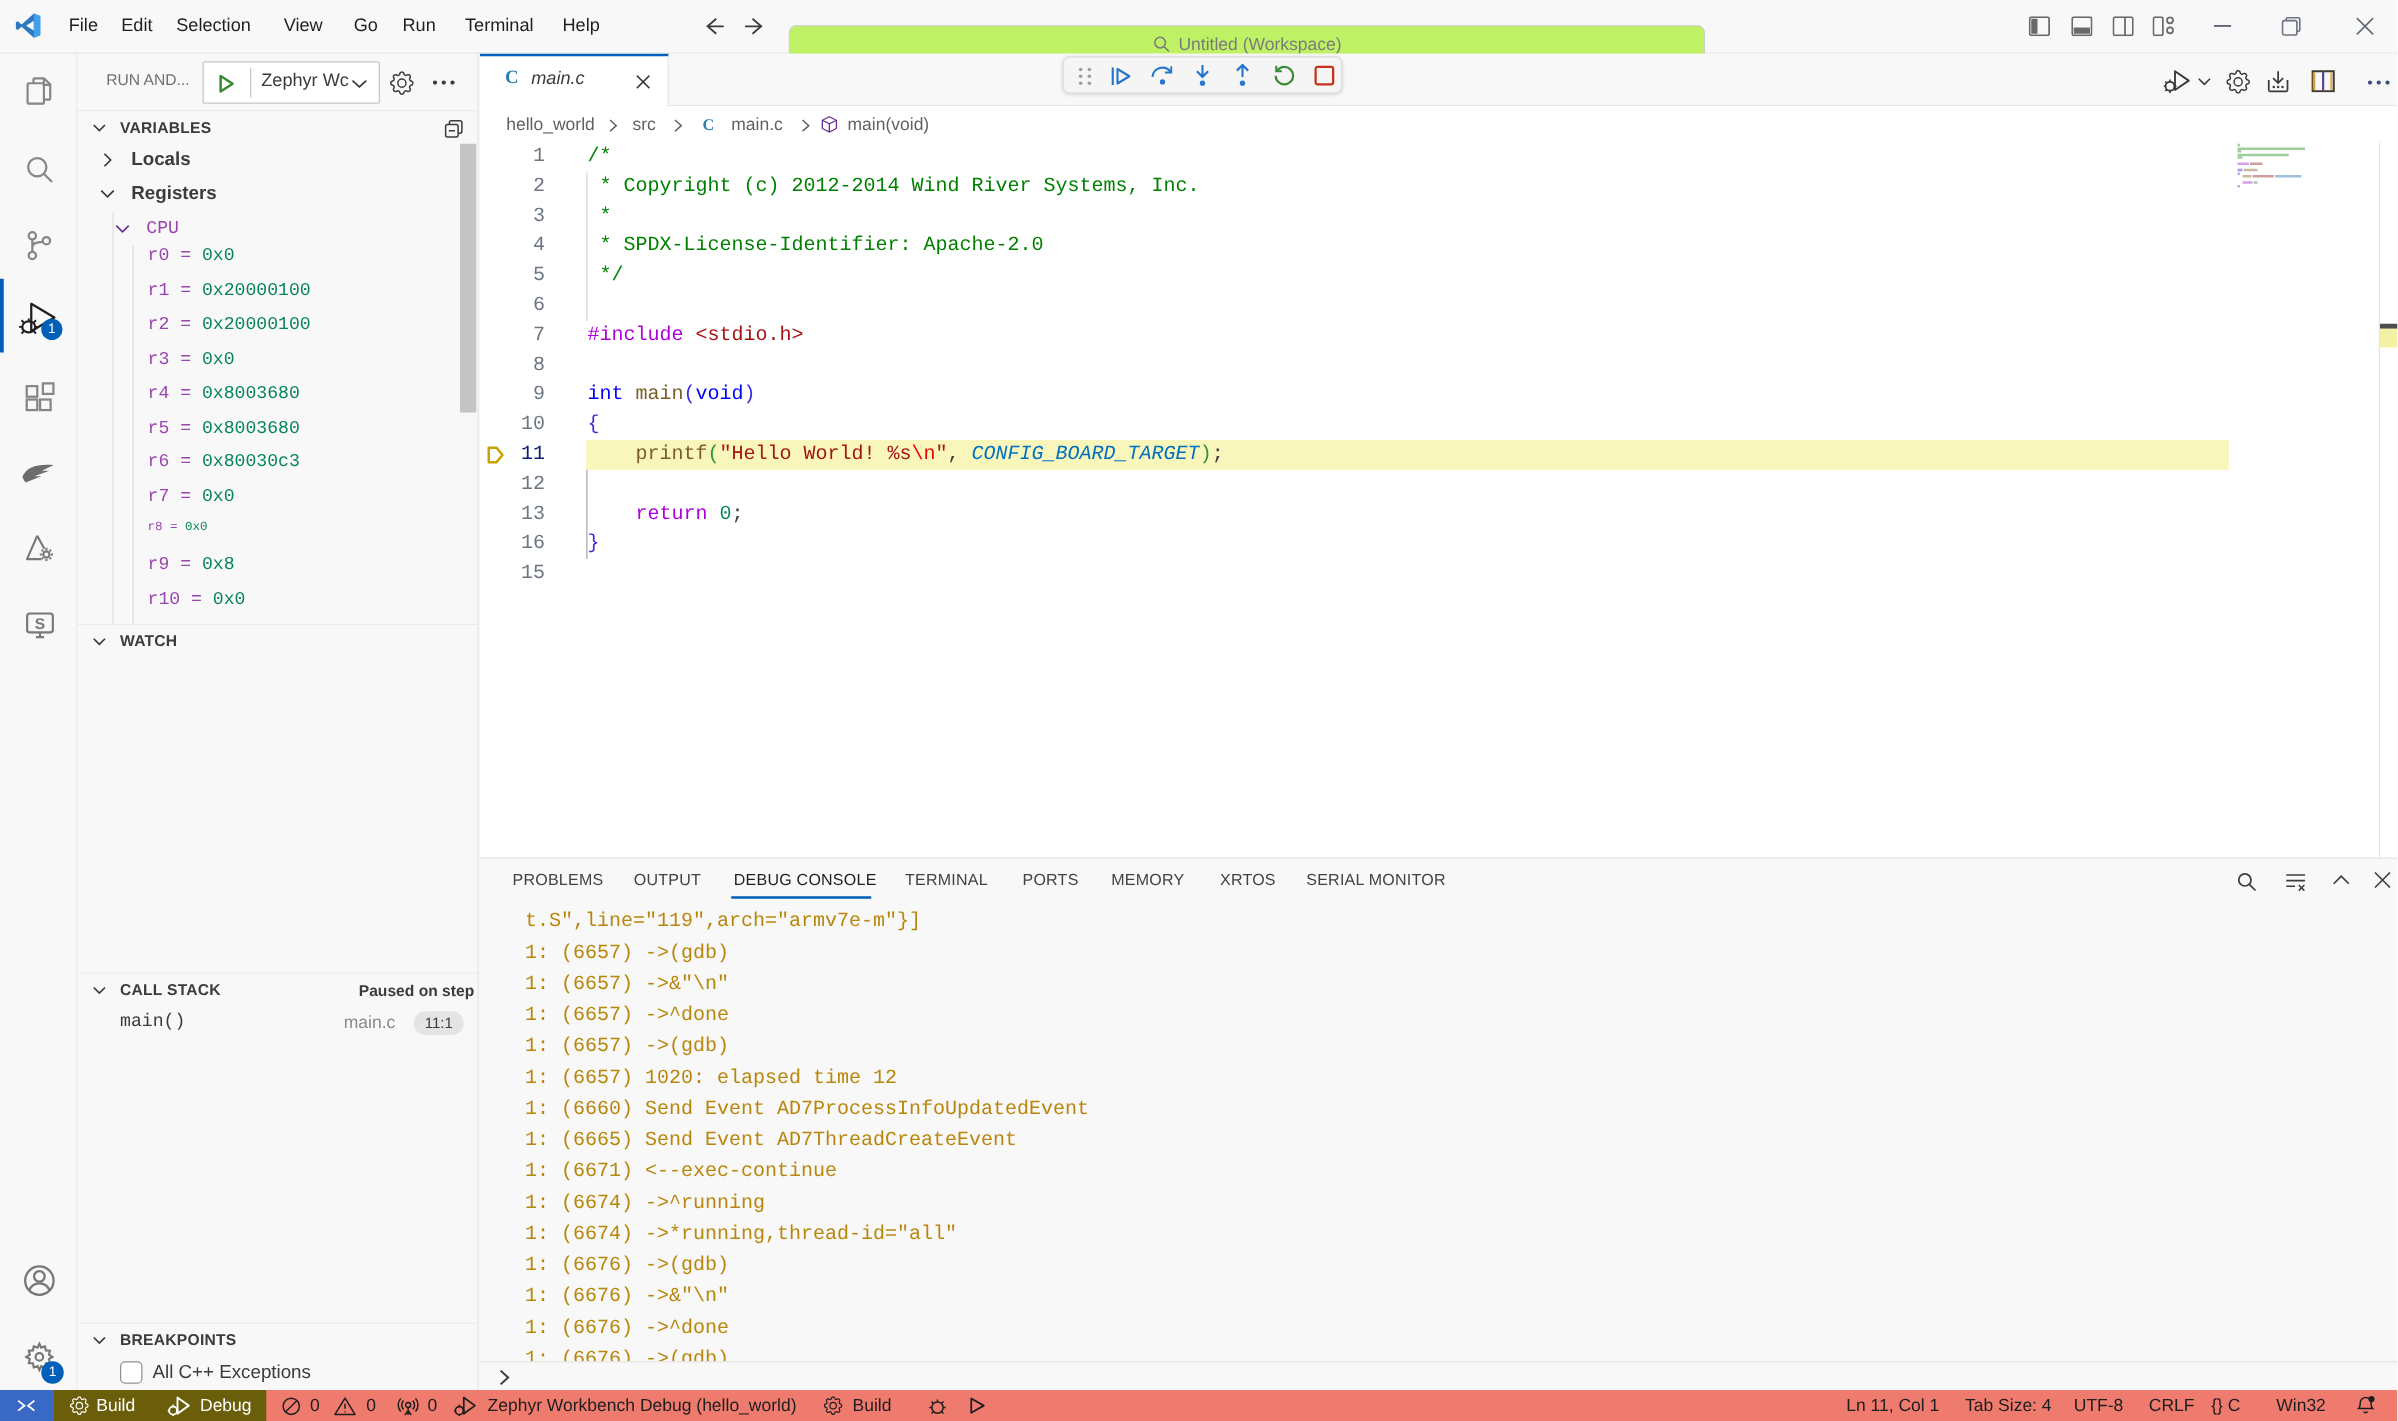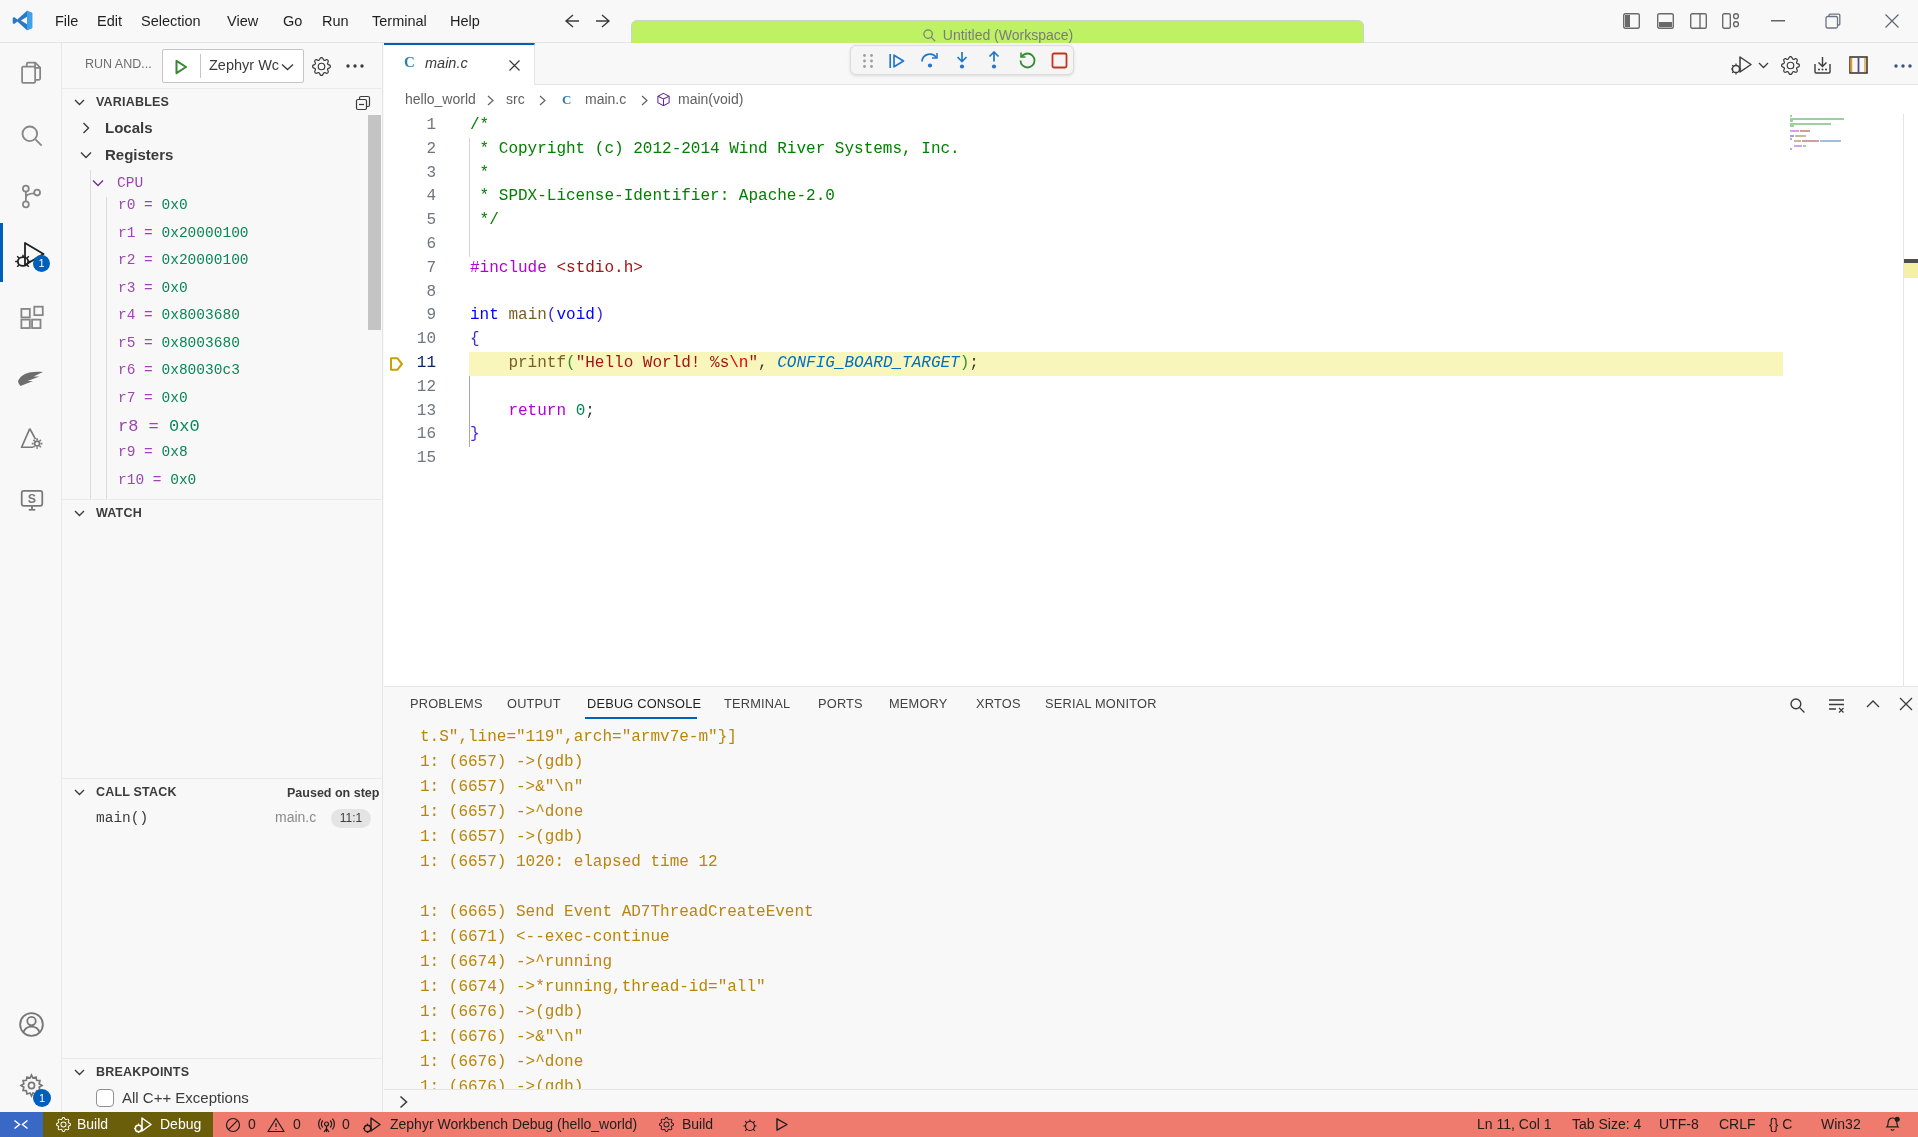--- a/index.html
+++ b/index.html
@@ -252,21 +252,21 @@
     <div class="abs" style="left:28px;top:127px;width:1px;height:329px;background:#dcdcdc"></div>
     <div class="abs" style="left:44px;top:154px;width:1px;height:302px;background:#dcdcdc"></div>
     <div class="treerow mono" style="top:154px;left:56px;font-size:14.5px"><span style="color:#9b46b0">r0 = </span><span style="color:#098658">0x0</span></div>
     <div class="treerow mono" style="top:182px;left:56px;font-size:14.5px"><span style="color:#9b46b0">r1 = </span><span style="color:#098658">0x20000100</span></div>
     <div class="treerow mono" style="top:209px;left:56px;font-size:14.5px"><span style="color:#9b46b0">r2 = </span><span style="color:#098658">0x20000100</span></div>
     <div class="treerow mono" style="top:237px;left:56px;font-size:14.5px"><span style="color:#9b46b0">r3 = </span><span style="color:#098658">0x0</span></div>
     <div class="treerow mono" style="top:264px;left:56px;font-size:14.5px"><span style="color:#9b46b0">r4 = </span><span style="color:#098658">0x8003680</span></div>
     <div class="treerow mono" style="top:292px;left:56px;font-size:14.5px"><span style="color:#9b46b0">r5 = </span><span style="color:#098658">0x8003680</span></div>
     <div class="treerow mono" style="top:319px;left:56px;font-size:14.5px"><span style="color:#9b46b0">r6 = </span><span style="color:#098658">0x80030c3</span></div>
     <div class="treerow mono" style="top:347px;left:56px;font-size:14.5px"><span style="color:#9b46b0">r7 = </span><span style="color:#098658">0x0</span></div>
-    <div class="treerow mono" style="top:374px;left:56px;font-size:17px"><span style="color:#9b46b0">r8 = </span><span style="color:#098658">0x0</span></div>
+    <div class="treerow mono" style="top:374px;left:56px;font-size:10px"><span style="color:#9b46b0">r8 = </span><span style="color:#098658">0x0</span></div>
     <div class="treerow mono" style="top:401px;left:56px;font-size:14.5px"><span style="color:#9b46b0">r9 = </span><span style="color:#098658">0x8</span></div>
     <div class="treerow mono" style="top:429px;left:56px;font-size:14.5px"><span style="color:#9b46b0">r10 = </span><span style="color:#098658">0x0</span></div>
     <div class="abs" style="left:306px;top:72px;width:13px;height:215px;background:#c4c4c4"></div>
 
     <div class="pane-header" style="top:456px">
       <svg class="abs" style="left:12px;top:10px" width="11" height="7" viewBox="0 0 11 7" fill="none" stroke="#3b3b3b" stroke-width="1.4">
           <path d="M1 1 L5.5 5.5 L10 1"></path>
         </svg>
       <span class="pane-title">WATCH</span>
     </div>
@@ -443,20 +443,21 @@
     <svg class="abs" style="left:1515px;top:10px" width="14" height="14" viewBox="0 0 14 14" fill="none" stroke="#3b3b3b" stroke-width="1.3">
         <path d="M1 1 L13 13 M13 1 L1 13"></path>
       </svg>
     <div id="console">
       <div class="conline" style="top:3.5px">t.S",line="119",arch="armv7e-m"}]</div>
       <div class="conline" style="top:28.5px">1: (6657) -&gt;(gdb)</div>
       <div class="conline" style="top:53.5px">1: (6657) -&gt;&amp;"\n"</div>
       <div class="conline" style="top:78.5px">1: (6657) -&gt;^done</div>
       <div class="conline" style="top:103.5px">1: (6657) -&gt;(gdb)</div>
       <div class="conline" style="top:128.5px">1: (6657) 1020: elapsed time 12</div>
+      <div class="conline" style="top:153.5px">1: (6660) Send Event AD7ProcessInfoUpdatedEvent</div>
       <div class="conline" style="top:178.5px">1: (6665) Send Event AD7ThreadCreateEvent</div>
       <div class="conline" style="top:203.5px">1: (6671) &lt;--exec-continue</div>
       <div class="conline" style="top:228.5px">1: (6674) -&gt;^running</div>
       <div class="conline" style="top:253.5px">1: (6674) -&gt;*running,thread-id="all"</div>
       <div class="conline" style="top:278.5px">1: (6676) -&gt;(gdb)</div>
       <div class="conline" style="top:303.5px">1: (6676) -&gt;&amp;"\n"</div>
       <div class="conline" style="top:328.5px">1: (6676) -&gt;^done</div>
       <div class="conline" style="top:353.5px">1: (6676) -&gt;(gdb)</div>
     </div>
     <div class="abs" style="left:0;top:402px;width:1534px;height:24px;border-top:1px solid #e5e5e5">

